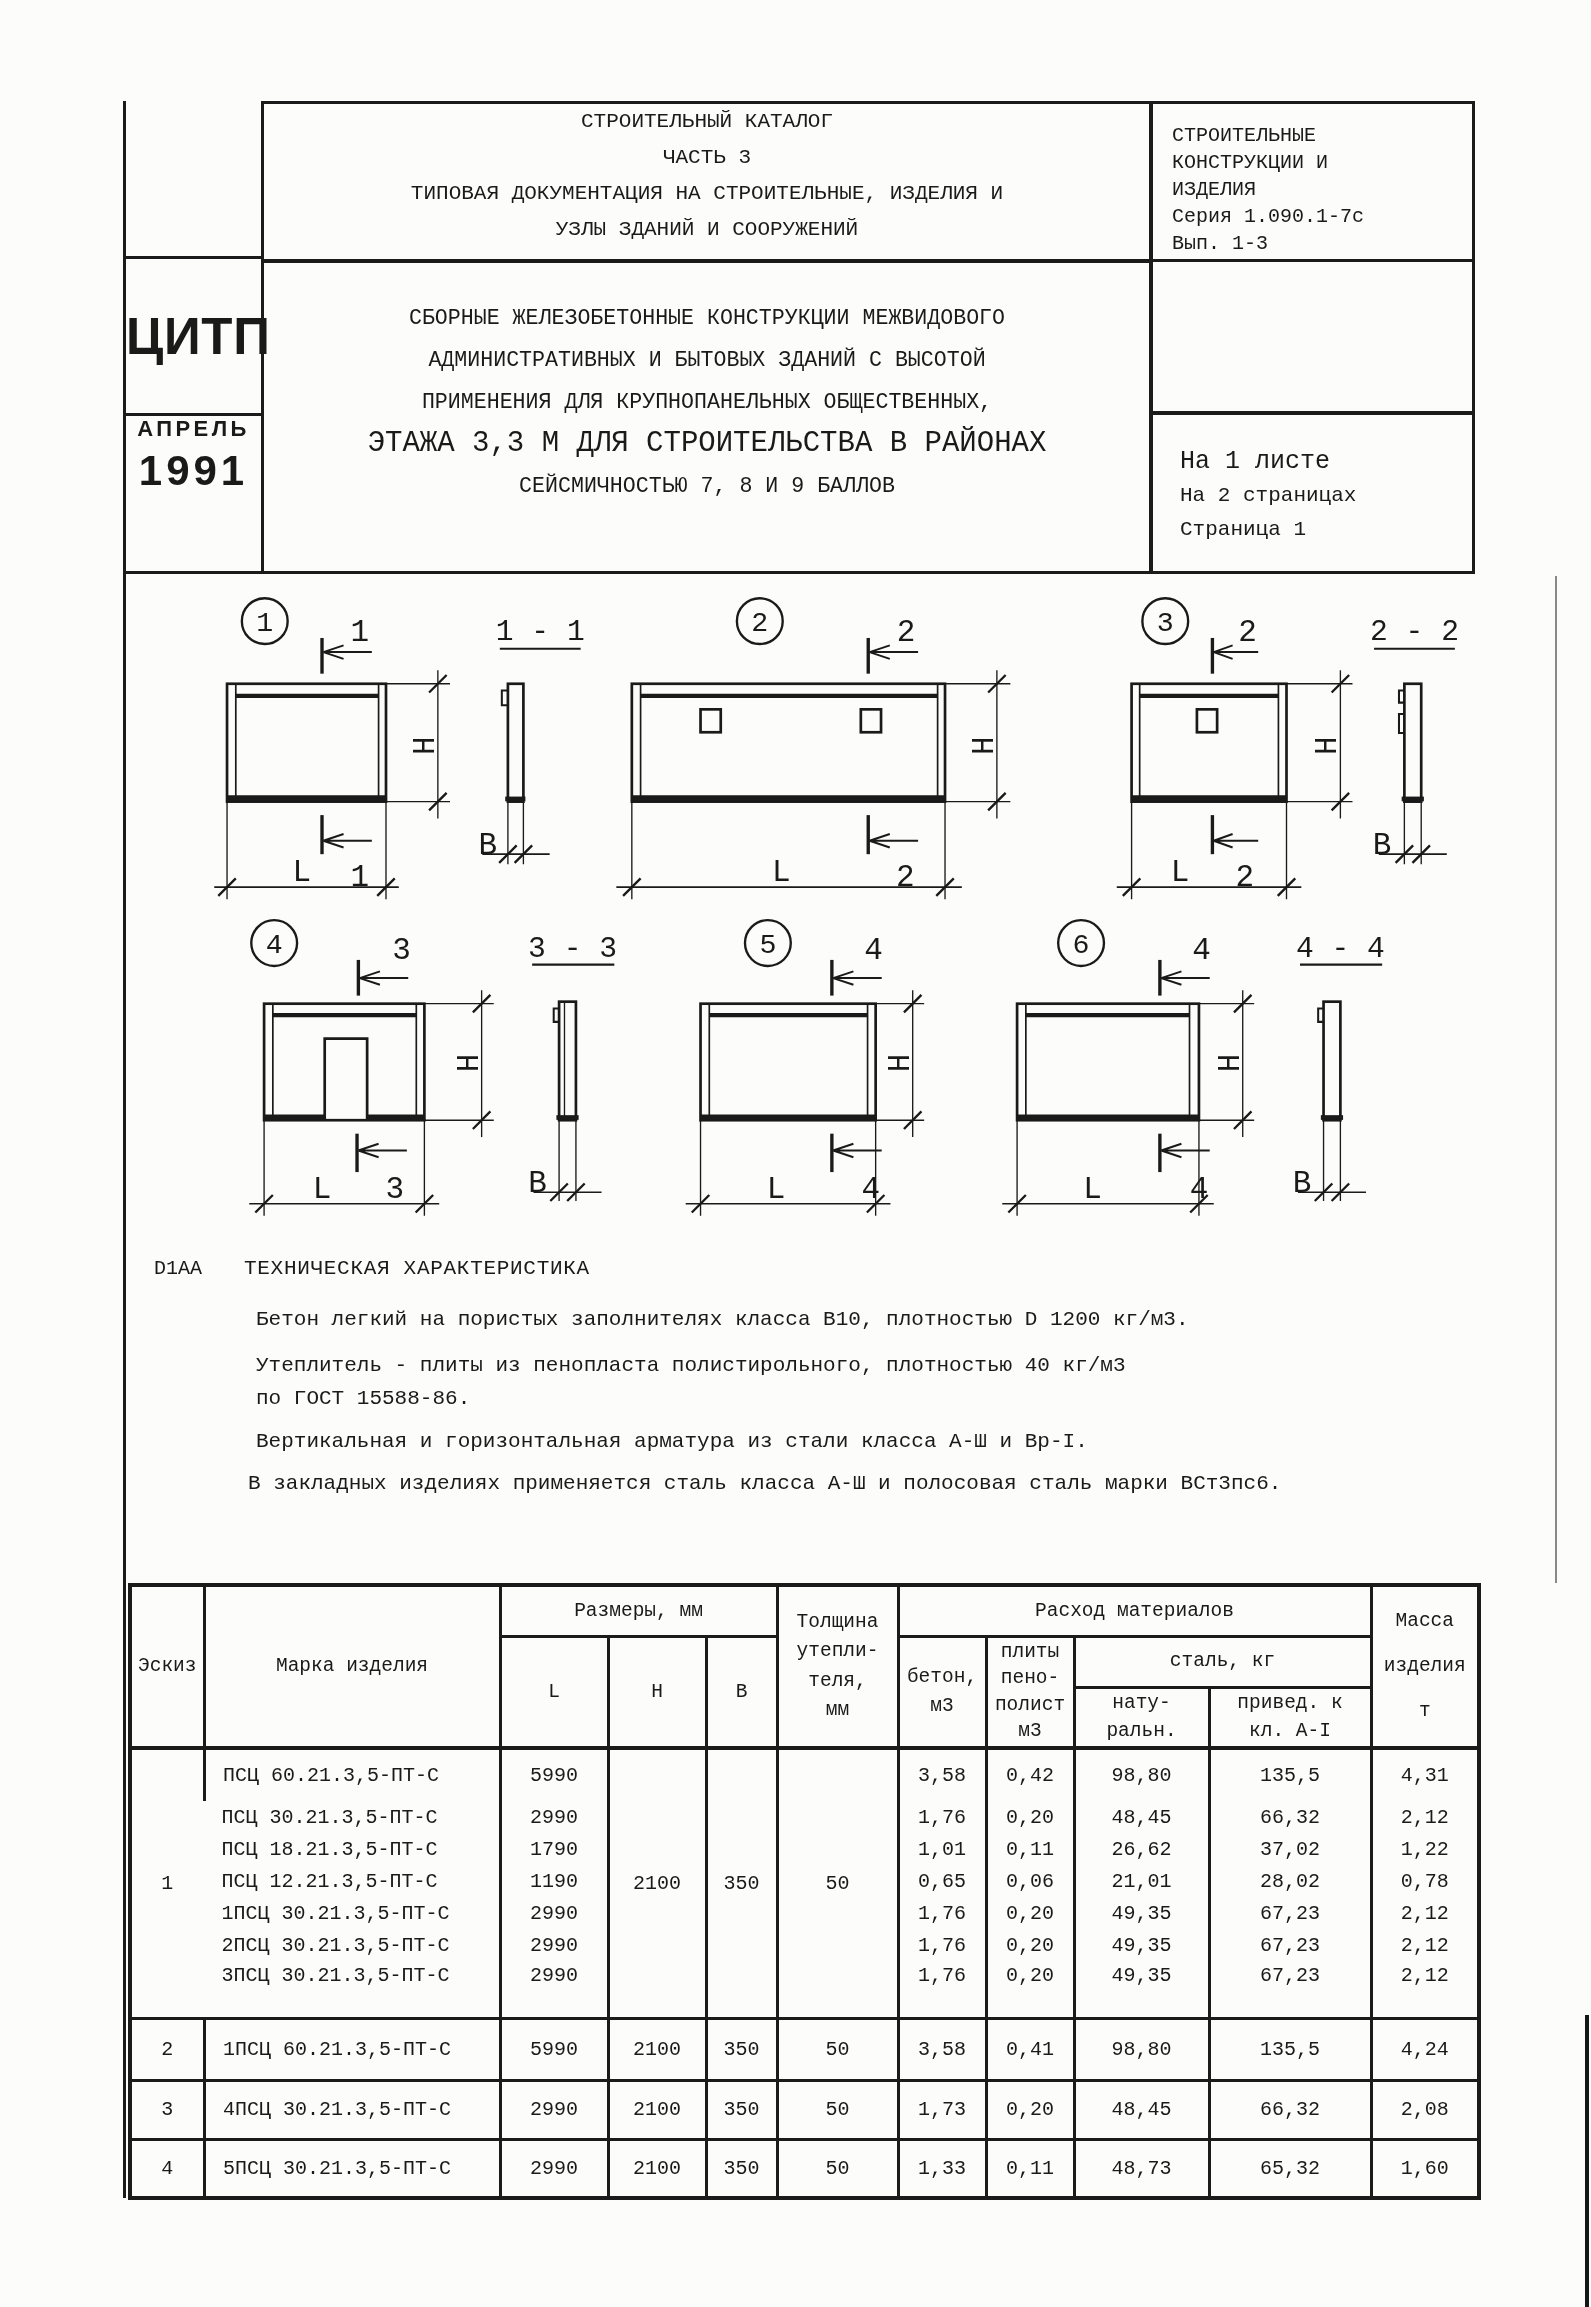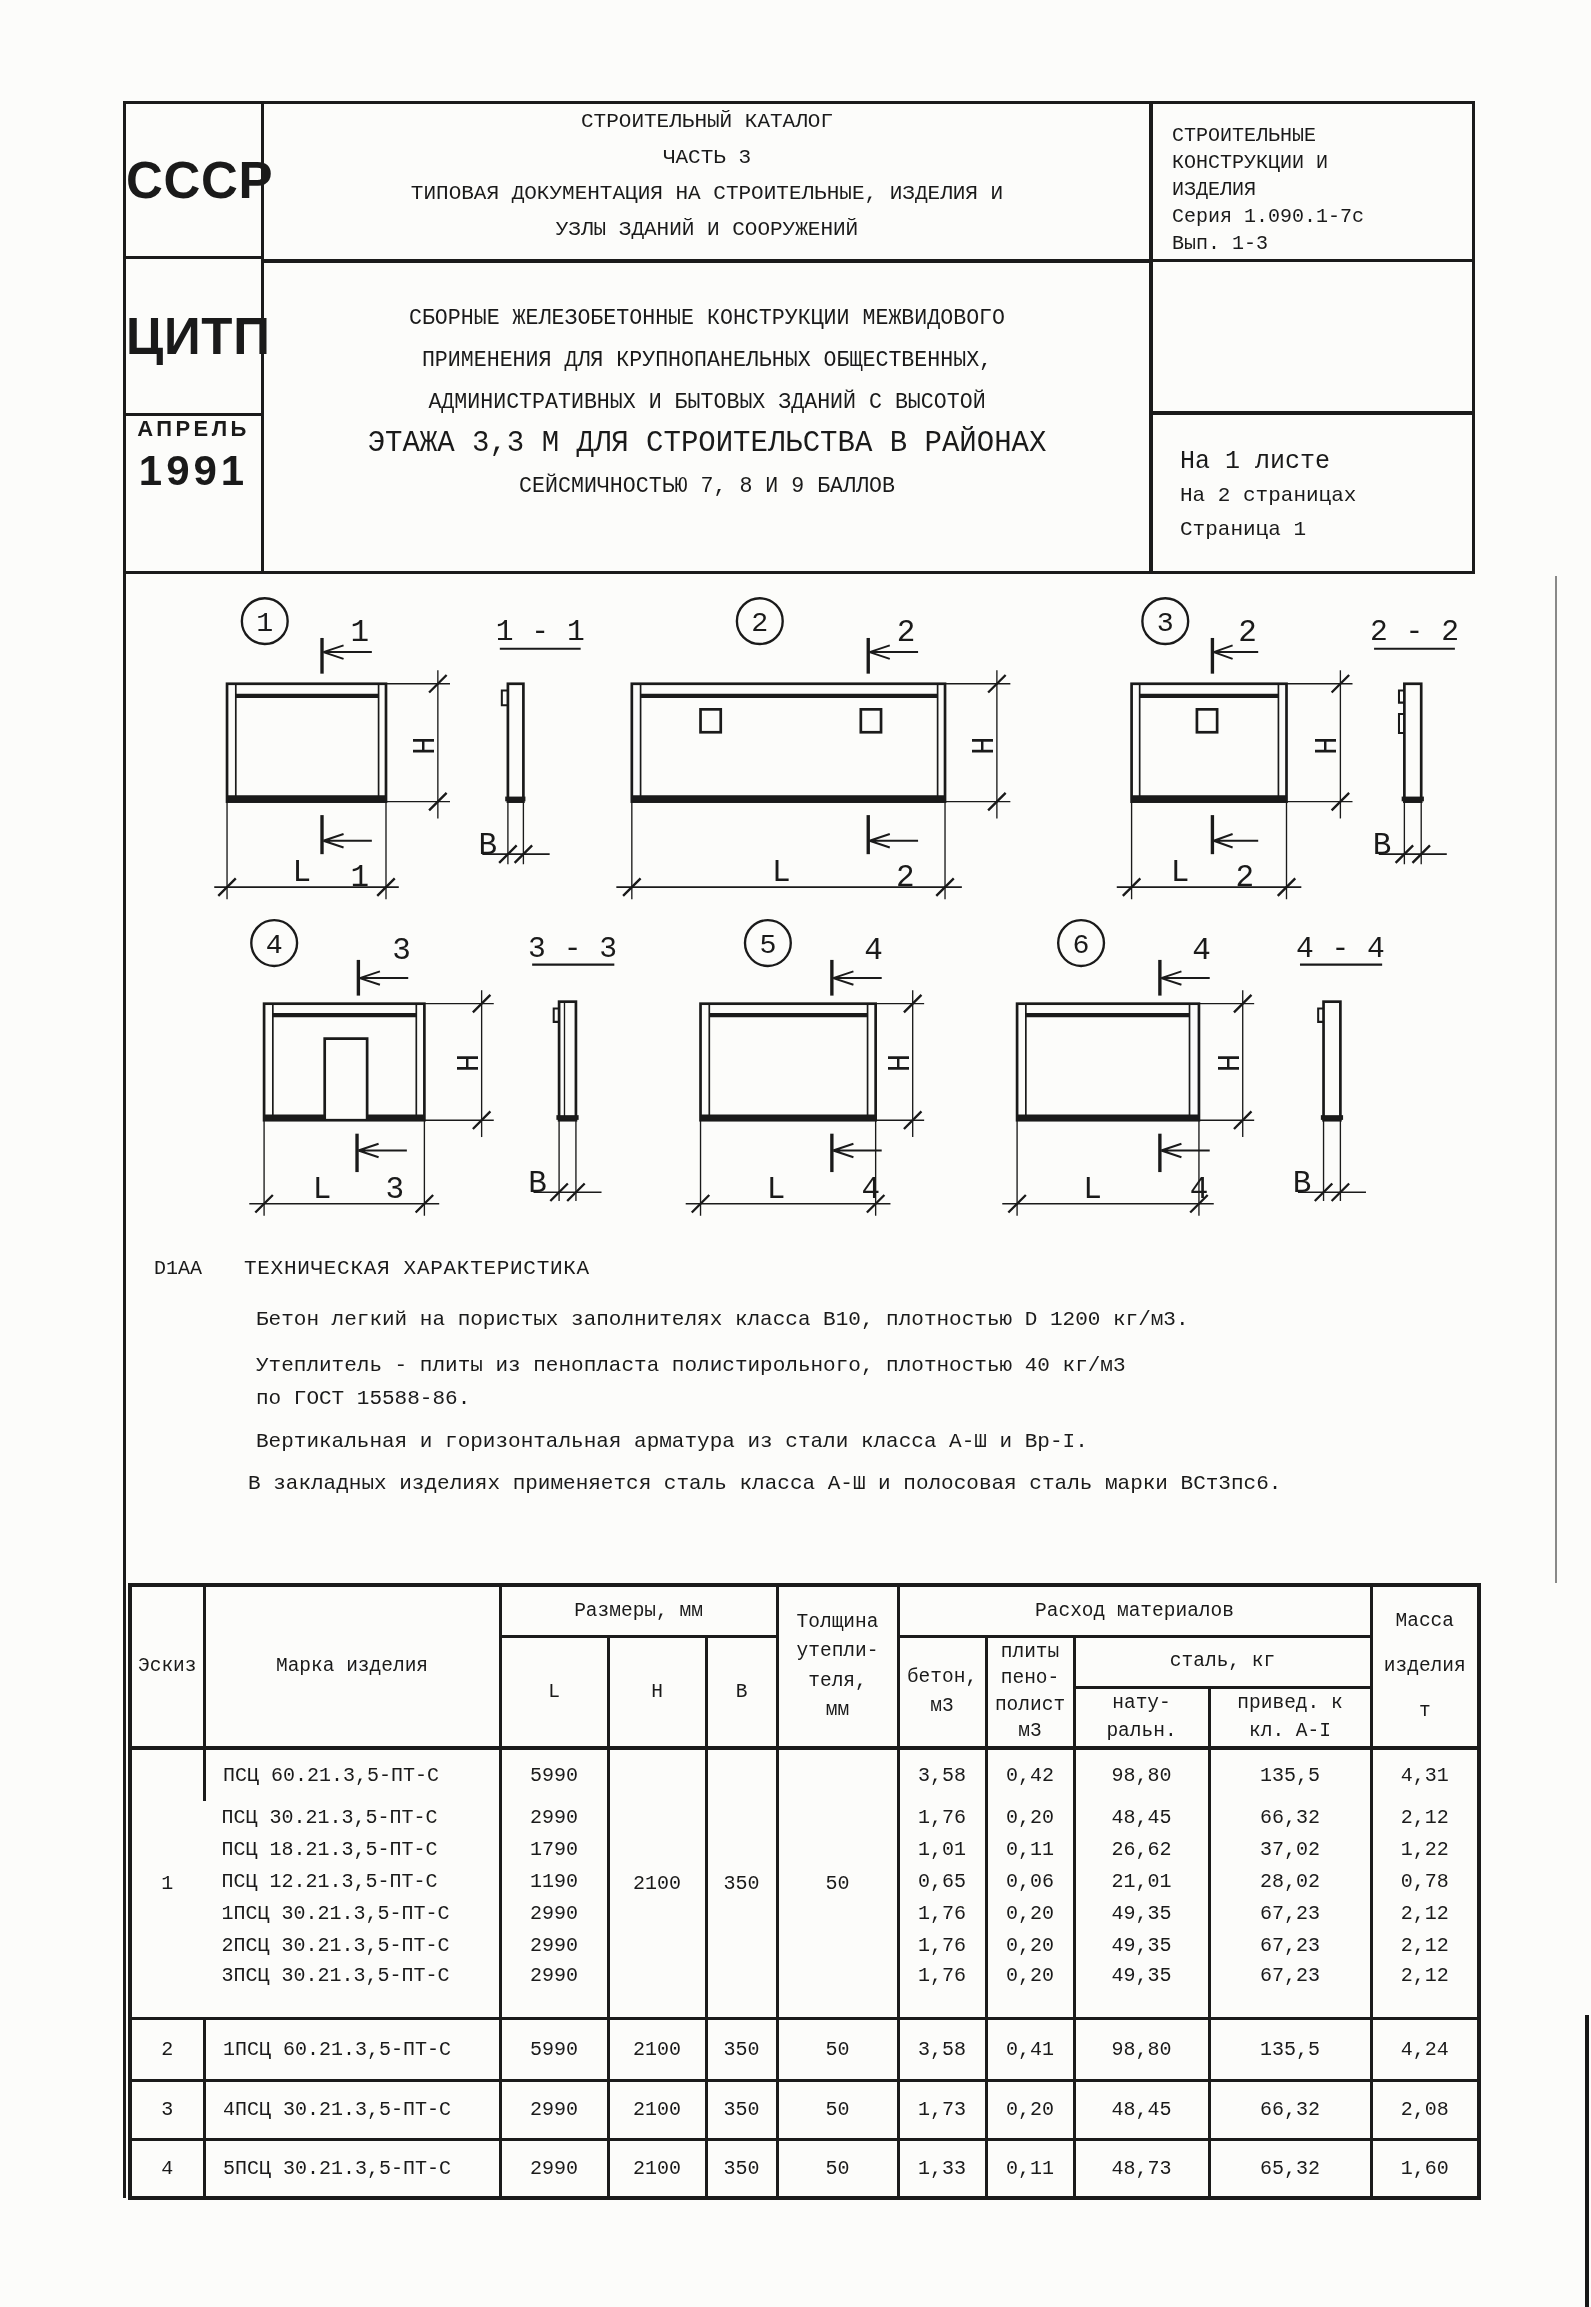--- a/index.html
+++ b/index.html
@@ -28,42 +28,39 @@
 </head>
 <body>
 
 <div class="page">
 
   <div class="abs" style="left:123px;top:101px;width:3.4px;height:2097px;background:#1b1b1b;"></div>
 
   <div class="abs" style="left:1555px;top:576px;width:2px;height:1007px;background:#2a2a2a;opacity:.55;"></div>
   <div class="abs" style="left:1585px;top:2015px;width:4px;height:292px;background:#161616;"></div>
 
-  <div class="box ctr" style="left:123px;top:101px;width:141px;height:158px;">
-    <span class="stamp" style="font-size:51px;letter-spacing:0.7px;">СССР</span>
-  </div>
   <div class="box ctr" style="left:123px;top:256px;width:141px;height:160px;">
     <span class="stamp" style="font-size:51px;letter-spacing:0.7px;">ЦИТП</span>
   </div>
   <div class="box ctr col" style="left:123px;top:413px;width:141px;height:161px;">
     <span class="stamp" style="font-size:22px;letter-spacing:3.4px;">АПРЕЛЬ</span>
     <span class="stamp" style="font-size:42px;letter-spacing:4px;margin-top:5.4px;">1991</span>
   </div>
 
   <div class="box ctr col" style="left:261px;top:101px;width:892px;height:162px;">
     <div class="hdr-line" style="font-size:21px;line-height:36px;">СТРОИТЕЛЬНЫЙ КАТАЛОГ</div>
     <div class="hdr-line" style="font-size:21px;line-height:36px;">ЧАСТЬ 3</div>
     <div class="hdr-line" style="font-size:21px;line-height:36px;">ТИПОВАЯ ДОКУМЕНТАЦИЯ НА СТРОИТЕЛЬНЫЕ, ИЗДЕЛИЯ И</div>
     <div class="hdr-line" style="font-size:21px;line-height:36px;">УЗЛЫ ЗДАНИЙ И СООРУЖЕНИЙ</div>
   </div>
 
   <div class="box ctr col" style="left:261px;top:259px;width:892px;height:315px;justify-content:flex-start;padding-top:35px;">
     <div class="hdr-line" style="font-size:21.6px;line-height:42px;">СБОРНЫЕ ЖЕЛЕЗОБЕТОННЫЕ КОНСТРУКЦИИ МЕЖВИДОВОГО</div>
+    <div class="hdr-line" style="font-size:21.6px;line-height:42px;">АДМИНИСТРАТИВНЫХ И БЫТОВЫХ ЗДАНИЙ С ВЫСОТОЙ</div>
     <div class="hdr-line" style="font-size:21.6px;line-height:42px;">ПРИМЕНЕНИЯ ДЛЯ КРУПНОПАНЕЛЬНЫХ ОБЩЕСТВЕННЫХ,</div>
-    <div class="hdr-line" style="font-size:21.6px;line-height:42px;">АДМИНИСТРАТИВНЫХ И БЫТОВЫХ ЗДАНИЙ С ВЫСОТОЙ</div>
     <div class="hdr-line" style="font-size:29px;line-height:42px;">ЭТАЖА 3,3 М ДЛЯ СТРОИТЕЛЬСТВА В РАЙОНАХ</div>
     <div class="hdr-line" style="font-size:21.6px;line-height:42px;">СЕЙСМИЧНОСТЬЮ 7, 8 И 9 БАЛЛОВ</div>
   </div>
 
   <div class="box col" style="left:1149px;top:101px;width:326px;height:161px;padding:17.5px 0 0 20px;">
     <div class="hdr-line" style="font-size:20px;line-height:27px;">СТРОИТЕЛЬНЫЕ</div>
     <div class="hdr-line" style="font-size:20px;line-height:27px;">КОНСТРУКЦИИ И</div>
     <div class="hdr-line" style="font-size:20px;line-height:27px;">ИЗДЕЛИЯ</div>
     <div class="hdr-line" style="font-size:20px;line-height:27px;">Серия 1.090.1-7с</div>
     <div class="hdr-line" style="font-size:20px;line-height:27px;">Вып. 1-3</div>

